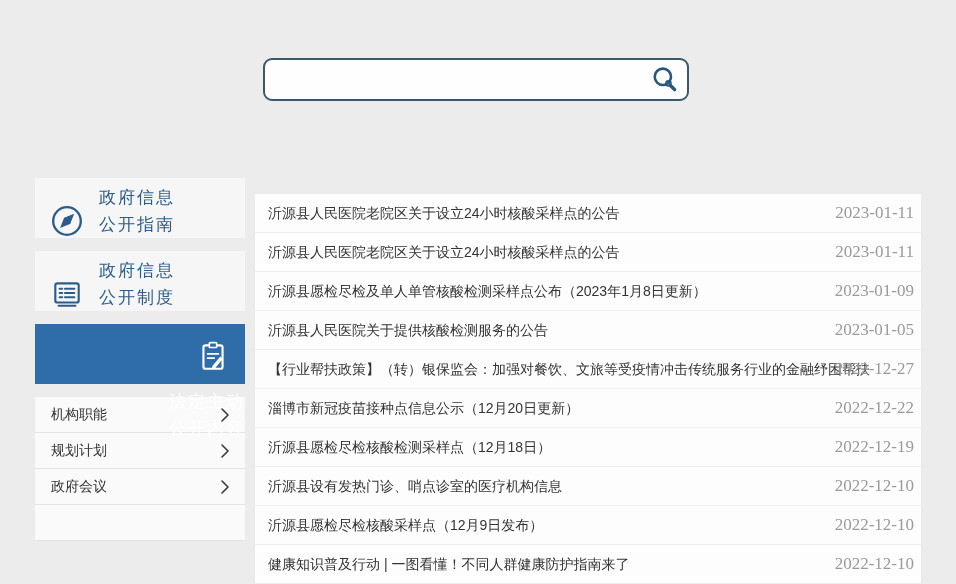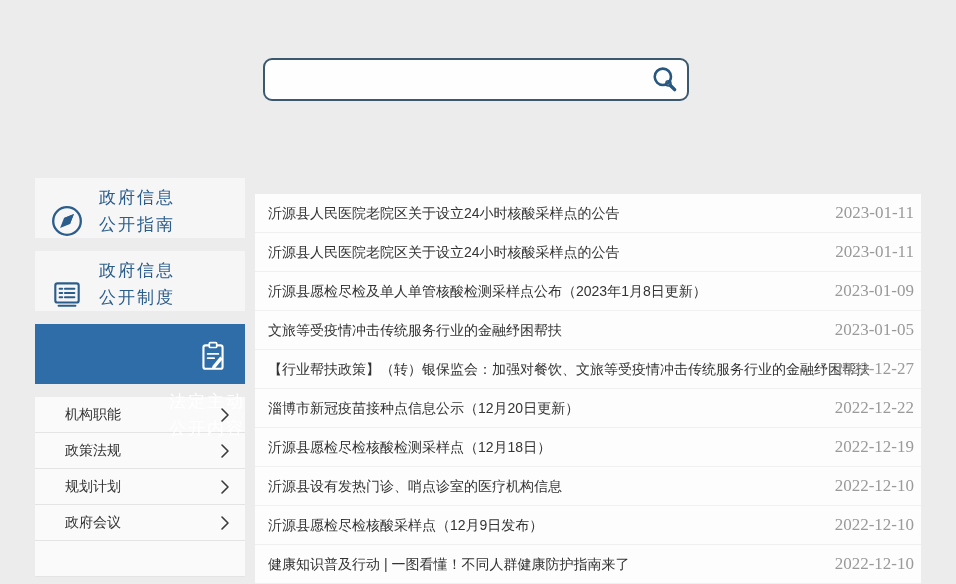--- a/index.html
+++ b/index.html
@@ -49,21 +49,21 @@
   .minus-bar {
     width:22px; height:4px; border-radius:1px;
     background:#f2f6fa; margin-left:auto; margin-right:16px;
   }
 
   .submenu { margin-top:4px; }
   .sub-item {
     height:36px; background:#fafafa;
     border-bottom:1px solid #e4e4e4;
     display:flex; align-items:center;
-    padding:0 15px 0 30px;
+    padding:0 15px 0 16px;
     font-size:14px; color:#333;
     cursor:pointer;
   }
   .sub-item .chev { margin-left:auto; display:flex; align-items:center; }
 
   
   .news-list {
     position:absolute; left:255px; top:178px; width:666px;
     background:#fdfdfd;
     margin-top:16px;
@@ -165,28 +165,20 @@
 
       <div class="sub-item">
         <span>机构职能</span>
         <span class="chev">
           <svg width="10" height="16" viewBox="0 0 10 16">
             <path d="M2 2 L8 8 L2 14" fill="none" stroke="#3a3a3a" stroke-width="1.6" stroke-linecap="round" stroke-linejoin="round"></path>
           </svg>
         </span>
       </div>
 
-      <div class="sub-item">
-        <span>政策法规</span>
-        <span class="chev">
-          <svg width="10" height="16" viewBox="0 0 10 16">
-            <path d="M2 2 L8 8 L2 14" fill="none" stroke="#3a3a3a" stroke-width="1.6" stroke-linecap="round" stroke-linejoin="round"></path>
-          </svg>
-        </span>
-      </div>
 
       <div class="sub-item">
         <span>规划计划</span>
         <span class="chev">
           <svg width="10" height="16" viewBox="0 0 10 16">
             <path d="M2 2 L8 8 L2 14" fill="none" stroke="#3a3a3a" stroke-width="1.6" stroke-linecap="round" stroke-linejoin="round"></path>
           </svg>
         </span>
       </div>
 
@@ -220,21 +212,21 @@
       <span class="title">沂源县人民医院老院区关于设立24小时核酸采样点的公告</span>
       <span class="date">2023-01-11</span>
     </div>
 
     <div class="row">
       <span class="title">沂源县愿检尽检及单人单管核酸检测采样点公布（2023年1月8日更新）</span>
       <span class="date">2023-01-09</span>
     </div>
 
     <div class="row">
-      <span class="title">文旅等受疫情冲击传统服务行业的金融纾困帮扶</span>
+      <span class="title">沂源县人民医院关于提供核酸检测服务的公告</span>
       <span class="date">2023-01-05</span>
     </div>
 
     <div class="row tall">
       <span class="title">【行业帮扶政策】（转）银保监会：加强对餐饮、文旅等受疫情冲击传统服务行业的金融纾困帮扶</span>
       <span class="date">2022-12-27</span>
     </div>
 
     <div class="row">
       <span class="title">淄博市新冠疫苗接种点信息公示（12月20日更新）</span>

